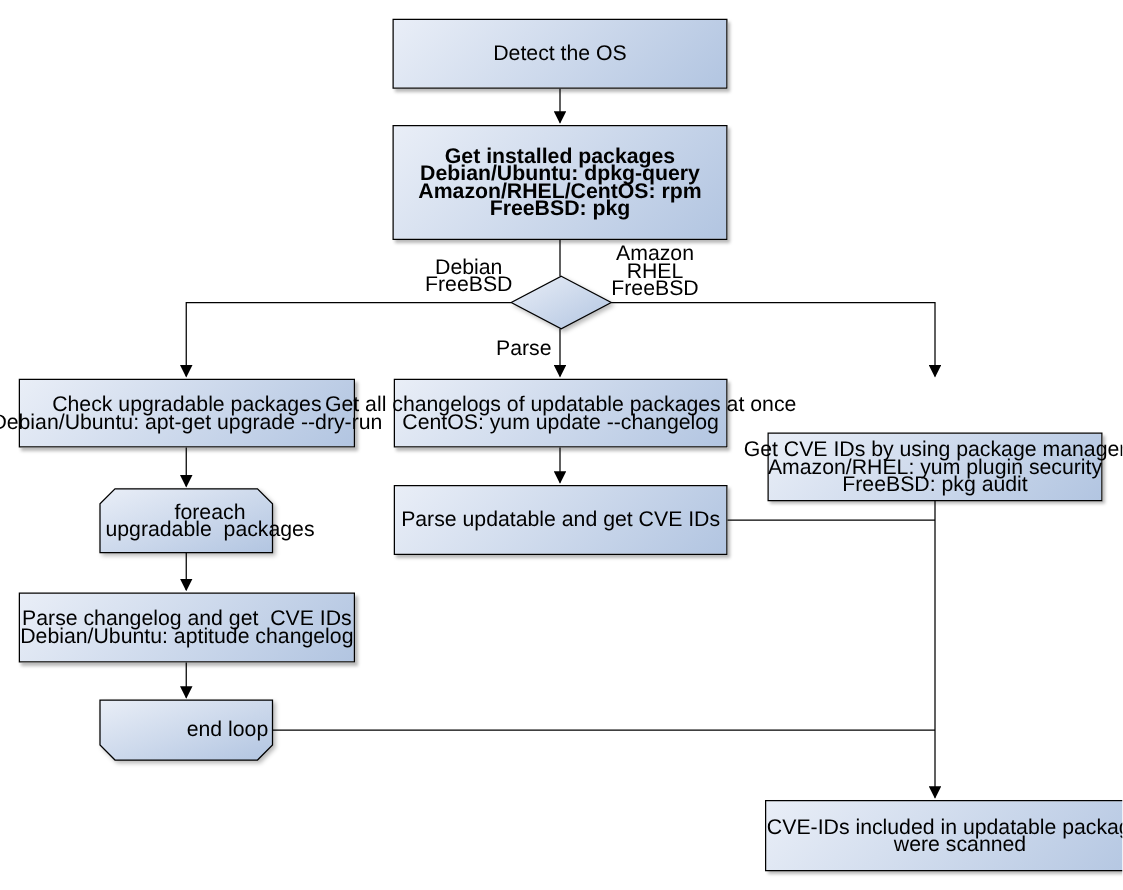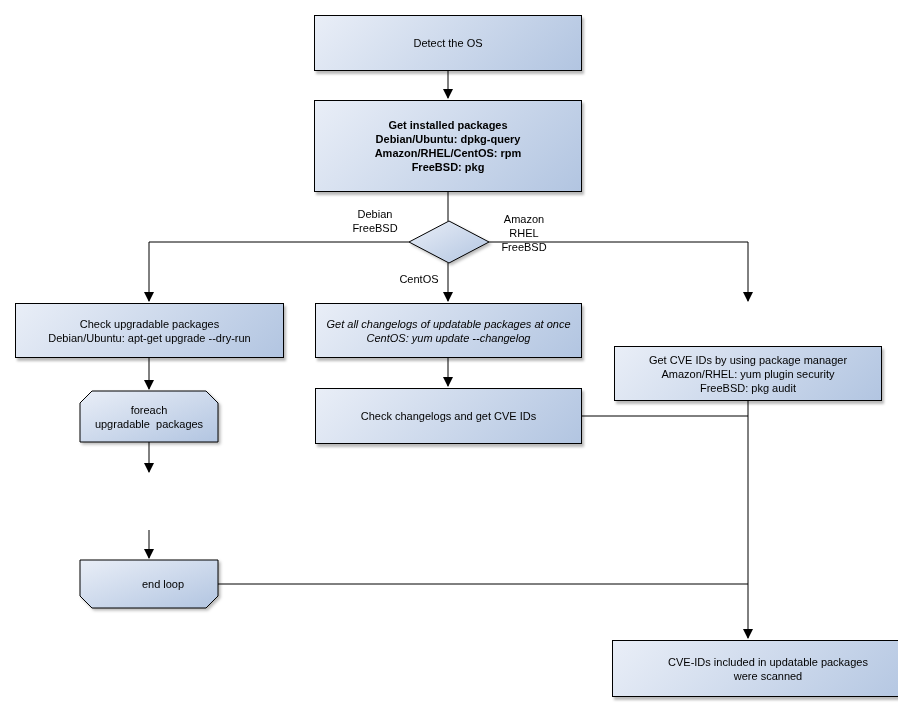--- a/index.html
+++ b/index.html
@@ -2,21 +2,21 @@
 <html><head>
 <meta charset="utf-8">
 <style>
   html, body { margin: 0; padding: 0; background: #ffffff; }
   .canvas {
     position: relative;
     width: 898px;
     height: 712px;
     background: #ffffff;
     font-family: "Liberation Sans", sans-serif;
-    font-size: 11px;
+    font-size: 17px;
     line-height: 14px;
     color: #000000;
     overflow: hidden;
   }
   svg.lines {
     position: absolute;
     left: 0;
     top: 0;
     width: 898px;
     height: 712px;
@@ -42,20 +42,21 @@
     white-space: pre;
   }
   .shape-label {
     position: absolute;
     display: flex;
     align-items: center;
     justify-content: center;
     text-align: center;
     white-space: pre;
     background: transparent;
+    padding-left: 19px;
   }
   .edge-label {
     position: absolute;
     text-align: center;
     white-space: pre;
   }
 </style>
 </head>
 <body>
 
@@ -93,40 +94,42 @@
   <div class="node" style="left:314px; top:15px; width:268px; height:56px;">Detect the OS</div>
 
   <div class="node" style="left:314px; top:100px; width:268px; height:92px;font-weight:bold;">Get installed packages
 Debian/Ubuntu: dpkg-query
 Amazon/RHEL/CentOS: rpm
 FreeBSD: pkg</div>
 
   <div class="node" style="left:15px; top:303px; width:269px; height:55px;">Check upgradable packages
 Debian/Ubuntu: apt-get upgrade --dry-run</div>
 
-  <div class="node" style="left:315px; top:303px; width:267px; height:55px;font-style:italic;">Get all changelogs of updatable packages at once
+  <div class="node" style="left:315px; top:303px; width:267px; height:55px;">Get all changelogs of updatable packages at once
 CentOS: yum update --changelog</div>
 
   <div class="node" style="left:614px; top:303px; width:268px; height:55px;margin-top:43px;">Get CVE IDs by using package manager
 Amazon/RHEL: yum plugin security
 FreeBSD: pkg audit</div>
 
-  <div class="node" style="left:315px; top:388px; width:267px; height:56px;">Check changelogs and get CVE IDs</div>
+  <div class="node" style="left:315px; top:388px; width:267px; height:56px;">Parse updatable and get CVE IDs</div>
 
+  <div class="node" style="left:15px; top:474px; width:269px; height:56px;">Parse changelog and get  CVE IDs
+Debian/Ubuntu: aptitude changelog</div>
 
   <div class="node" style="left:612px; top:640px; width:312px; height:57px;">CVE-IDs included in updatable packages
 were scanned</div>
 
   <div class="shape-label" style="left:80px; top:391px; width:138px; height:51px;">foreach
 upgradable  packages</div>
 
   <div class="shape-label" style="left:80px; top:560px; width:166px; height:48px;">end loop</div>
 
   <div class="edge-label" style="left:330px; top:207px; width:90px;">Debian
 FreeBSD</div>
 
-  <div class="edge-label" style="left:479px; top:196px; width:90px;margin-top:16px;">Amazon
+  <div class="edge-label" style="left:479px; top:196px; width:90px;">Amazon
 RHEL
 FreeBSD</div>
 
-  <div class="edge-label" style="left:374px; top:272px; width:90px;">CentOS</div>
+  <div class="edge-label" style="left:374px; top:272px; width:90px;">Parse</div>
 
 </div>
 
 </body></html>

